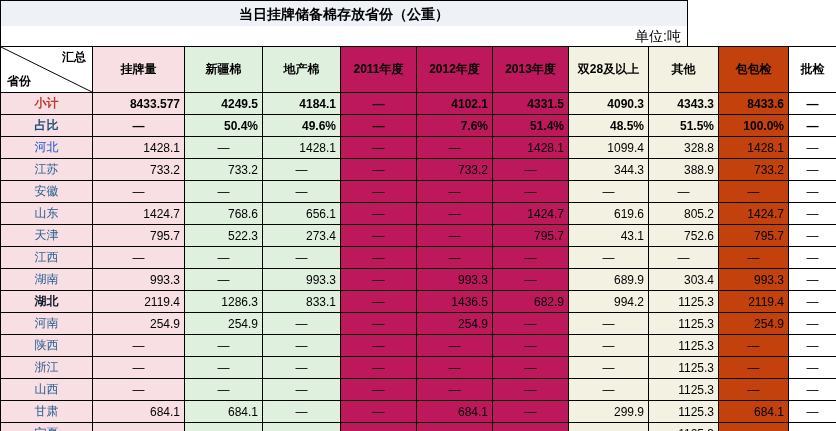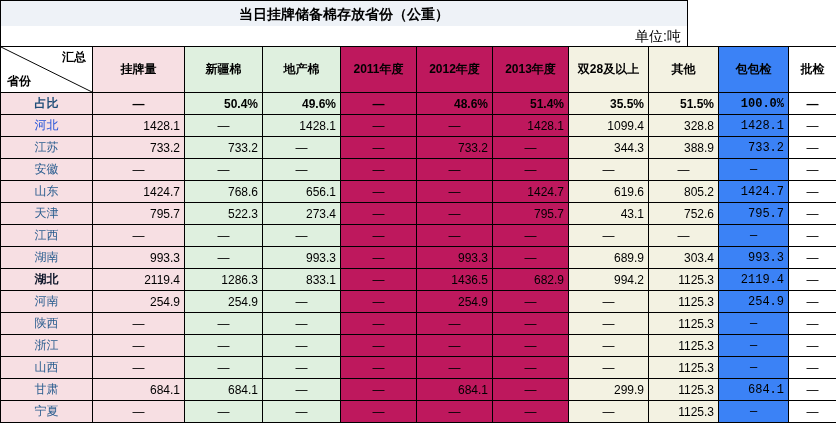--- a/index.html
+++ b/index.html
@@ -66,21 +66,21 @@
   }
   .corner .lbl-bot{
     position:absolute;left:6px;bottom:2px;font-weight:bold;font-size:12px;
   }
   .hdr{height:46px;}
   
   .c-pink{background:#f7dfe3;}
   .c-green{background:#dff0df;margin-top:17px;}
   .c-blue{background:#be185d;}
   .c-cream{background:#f3f2e2;text-align:center;}
-  .c-khaki{background:#3b82f6;font-family:Liberation Mono, monospace;}
+  .c-khaki{background:#c2410c;}
   .c-white{background:#ffffff;}
   .row-sub td{font-weight:bold;}
   .rowname-pink{background:#f7dfe3;text-align:center;}
   .dash{text-align:center;}
 </style>
 </head>
 <body>
 
 <div class="page">
 
@@ -117,28 +117,41 @@
         <th class="hdr c-blue">2012年度</th>
         <th class="hdr c-blue">2013年度</th>
         <th class="hdr c-cream">双28及以上</th>
         <th class="hdr c-cream">其他</th>
         <th class="hdr c-khaki">包包检</th>
         <th class="hdr c-white">批检</th>
       </tr>
     </thead>
     <tbody>
         <tr class="row-sub">
+          <td class="rowname-pink" style="color: rgb(192, 57, 43); font-weight: bold;">小计</td>
+          <td class="c-pink num">8433.577</td>
+          <td class="c-green num">4249.5</td>
+          <td class="c-green num">4184.1</td>
+          <td class="c-blue dash">—</td>
+          <td class="c-blue num">4102.1</td>
+          <td class="c-blue num">4331.5</td>
+          <td class="c-cream num">4090.3</td>
+          <td class="c-cream num">4343.3</td>
+          <td class="c-khaki num">8433.6</td>
+          <td class="c-white dash">—</td>
+        </tr>
+        <tr class="row-sub">
           <td class="rowname-pink" style="color: rgb(31, 78, 121); font-weight: bold;">占比</td>
           <td class="c-pink dash">—</td>
           <td class="c-green num">50.4%</td>
           <td class="c-green num">49.6%</td>
           <td class="c-blue dash">—</td>
-          <td class="c-blue num">48.6%</td>
+          <td class="c-blue num">7.6%</td>
           <td class="c-blue num">51.4%</td>
-          <td class="c-cream num">35.5%</td>
+          <td class="c-cream num">48.5%</td>
           <td class="c-cream num">51.5%</td>
           <td class="c-khaki num">100.0%</td>
           <td class="c-white dash">—</td>
         </tr>
         <tr>
           <td class="rowname-pink" style="color: #1d4ed8;">河北</td>
           <td class="c-pink num">1428.1</td>
           <td class="c-green dash">—</td>
           <td class="c-green num">1428.1</td>
           <td class="c-blue dash">—</td>

